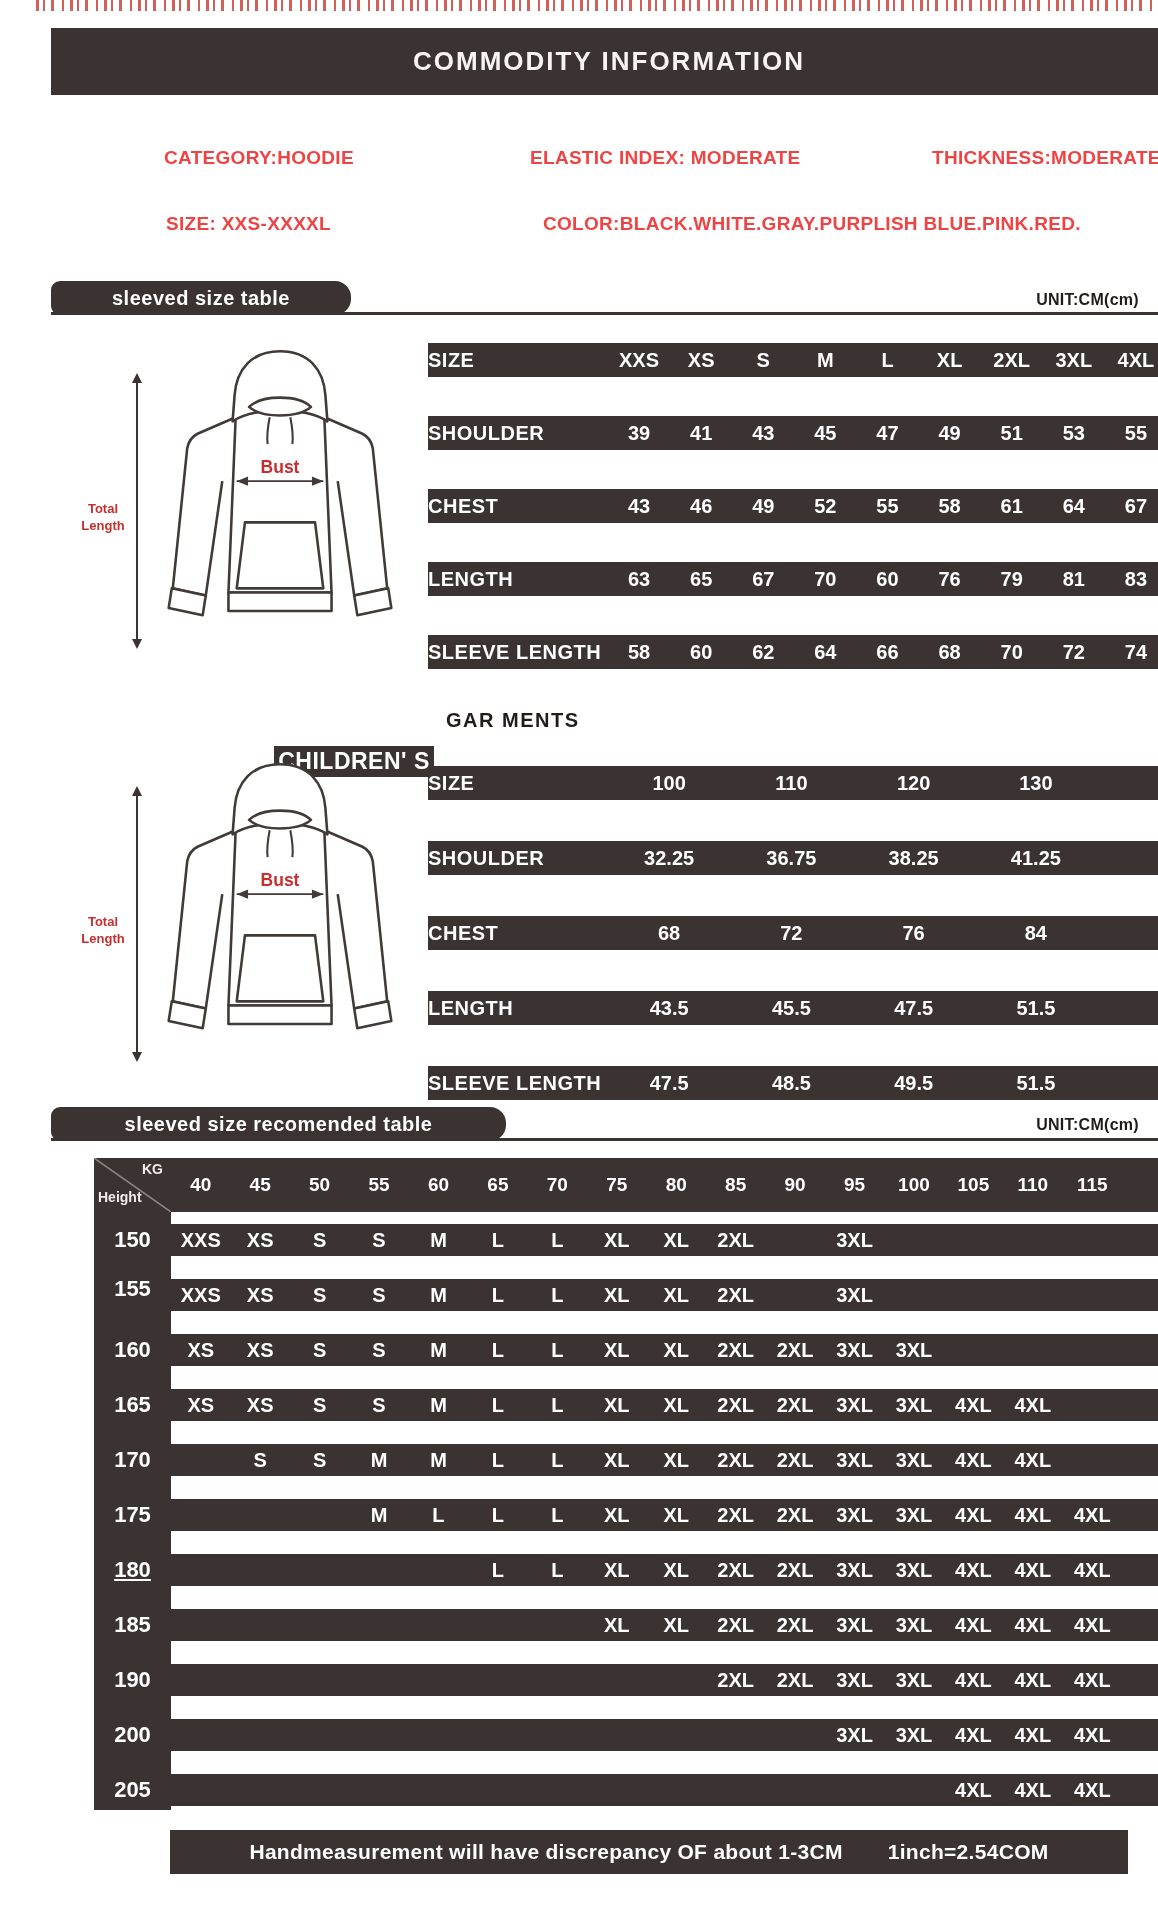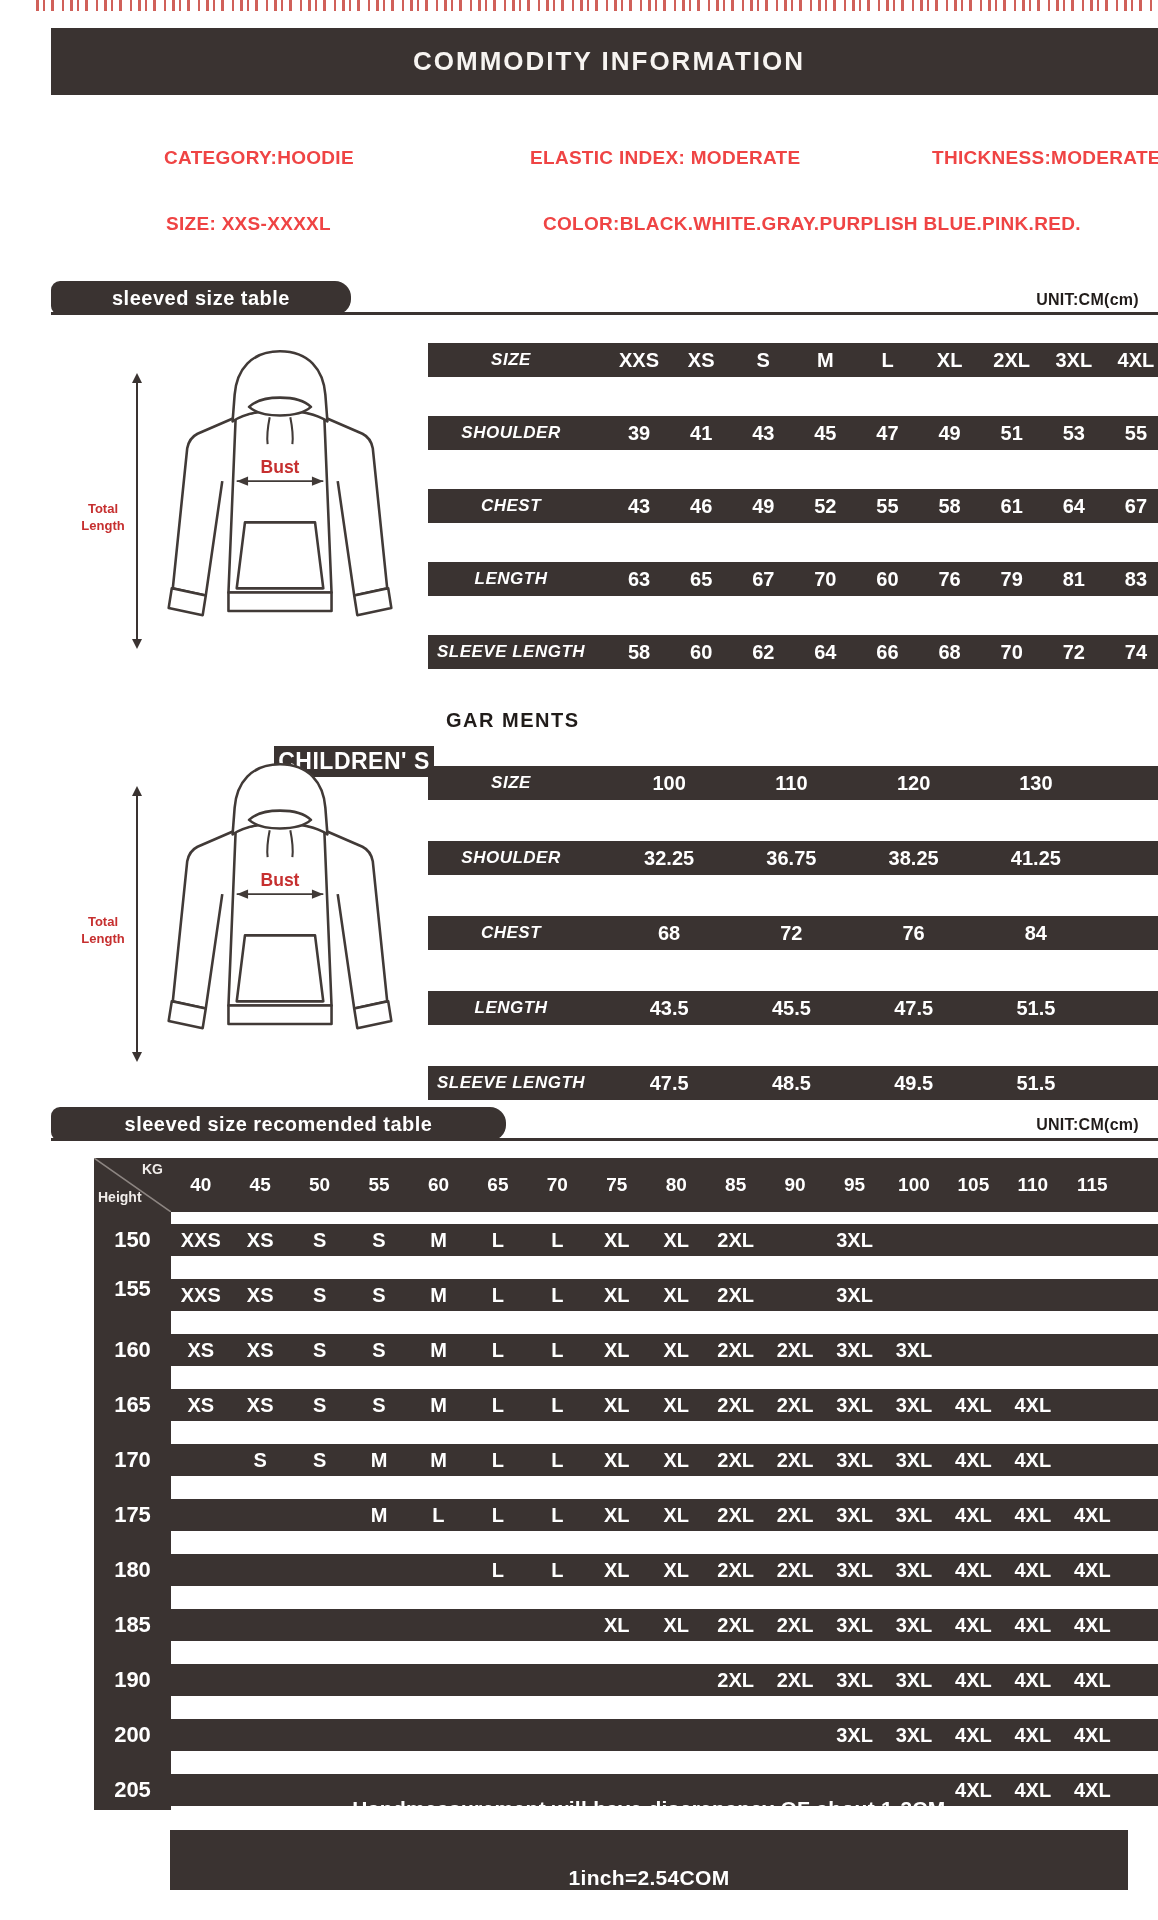--- a/index.html
+++ b/index.html
@@ -41,21 +41,21 @@
   .unit{position:absolute;right:55px;font-size:16px;letter-spacing:.3px;color:#211c1a;}
   #unit1{top:291px;}
   #unit2{top:1116px;}
   
   .bars{position:absolute;left:392px;width:739px;}
   #adult-bars{top:343px;}
   #children-bars{top:766px;}
   .bar{height:34px;display:flex;align-items:center;color:#fff;}
   #adult-bars .bar{margin-bottom:39px;}
   #children-bars .bar{margin-bottom:41px;}
-  .bar-label{width:166px;padding-right:14px;text-align:center;font-size:17px;letter-spacing:.5px;white-space:nowrap;font-style:italic;}
+  .bar-label{width:166px;padding-right:14px;text-align:left;font-size:20px;letter-spacing:.5px;white-space:nowrap;}
   .bar-values{flex:1;display:flex;}
   #children-bars .bar-values{padding-right:70px;}
   .cell{flex:1;text-align:center;font-size:20px;}
   
   .children-badge{
     position:absolute;left:238px;top:746px;width:160px;height:31px;
     display:flex;align-items:center;justify-content:center;color:#fff;font-size:23px;letter-spacing:.5px;
   }
   .children-suffix{
     position:absolute;left:410px;top:705px;height:31px;display:flex;align-items:center;
@@ -88,23 +88,23 @@
   .matrix-row{
     height:32px;margin-bottom:23px;display:flex;align-items:center;
     padding-right:45px;box-sizing:border-box;
   }
   .h-label{position:absolute;left:0;width:77px;height:32px;line-height:32px;text-align:center;color:#fff;font-size:22px;}
   .corner-kg{position:absolute;right:8px;top:3px;color:#f1edea;font-size:14px;}
   .corner-height{position:absolute;left:4px;top:31px;color:#f1edea;font-size:14px;}
   .corner-svg{position:absolute;left:0;top:0;}
   
   .footer-bar{
-    position:absolute;left:134px;top:1830px;width:958px;height:60px;
-    display:flex;align-items:center;justify-content:flex-end;gap:45px;
-    color:#fff;font-size:21px;letter-spacing:.3px;white-space:nowrap;flex-direction:column;
+    position:absolute;left:134px;top:1830px;width:958px;height:44px;
+    display:flex;align-items:center;justify-content:center;gap:45px;
+    color:#fff;font-size:21px;letter-spacing:.3px;white-space:nowrap;
   }
 </style>
 </head>
 <body>
 
 <div class="page">
 
   <div class="top-strip"></div>
 
   <header class="title-bar dark">
@@ -315,21 +315,21 @@
         <line x1="0" y1="0" x2="77" y2="54" stroke="#8d8682" stroke-width="1.5"></line>
       </svg>
       <span class="corner-kg">KG</span>
       <span class="corner-height">Height</span>
     <span class="h-label" style="top: 66px;">150</span>
         <span class="h-label" style="top: 115px;">155</span>
         <span class="h-label" style="top: 176px;">160</span>
         <span class="h-label" style="top: 231px;">165</span>
         <span class="h-label" style="top: 286px;">170</span>
         <span class="h-label" style="top: 341px;">175</span>
-        <span class="h-label" style="top: 396px;">180</span>
+        <span class="h-label" style="top: 396px; text-decoration: underline;">180</span>
         <span class="h-label" style="top: 451px;">185</span>
         <span class="h-label" style="top: 506px;">190</span>
         <span class="h-label" style="top: 561px;">200</span>
         <span class="h-label" style="top: 616px;">205</span>
       </div>
     <div class="matrix-header dark" id="matrix-header">
         <span class="mcell mhead">40</span>
         <span class="mcell mhead">45</span>
         <span class="mcell mhead">50</span>
         <span class="mcell mhead">55</span>

